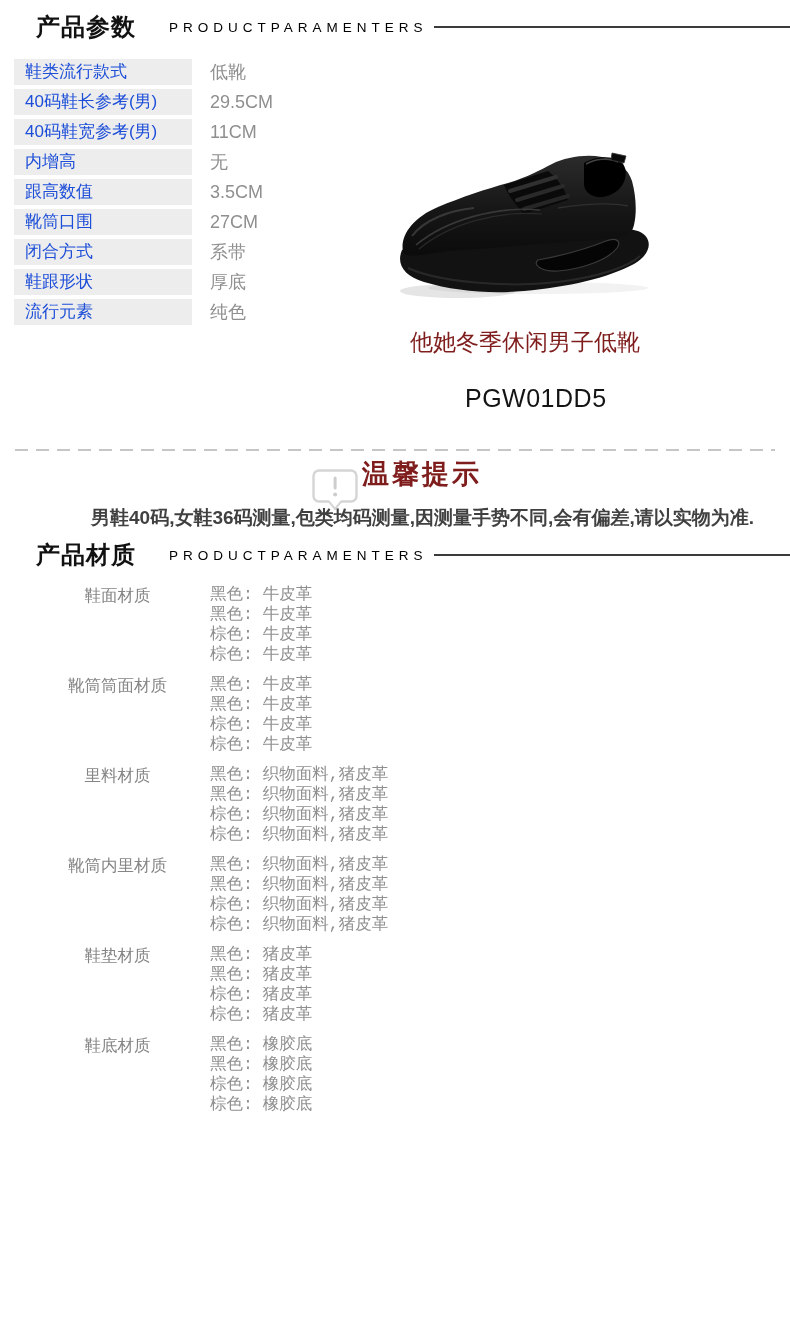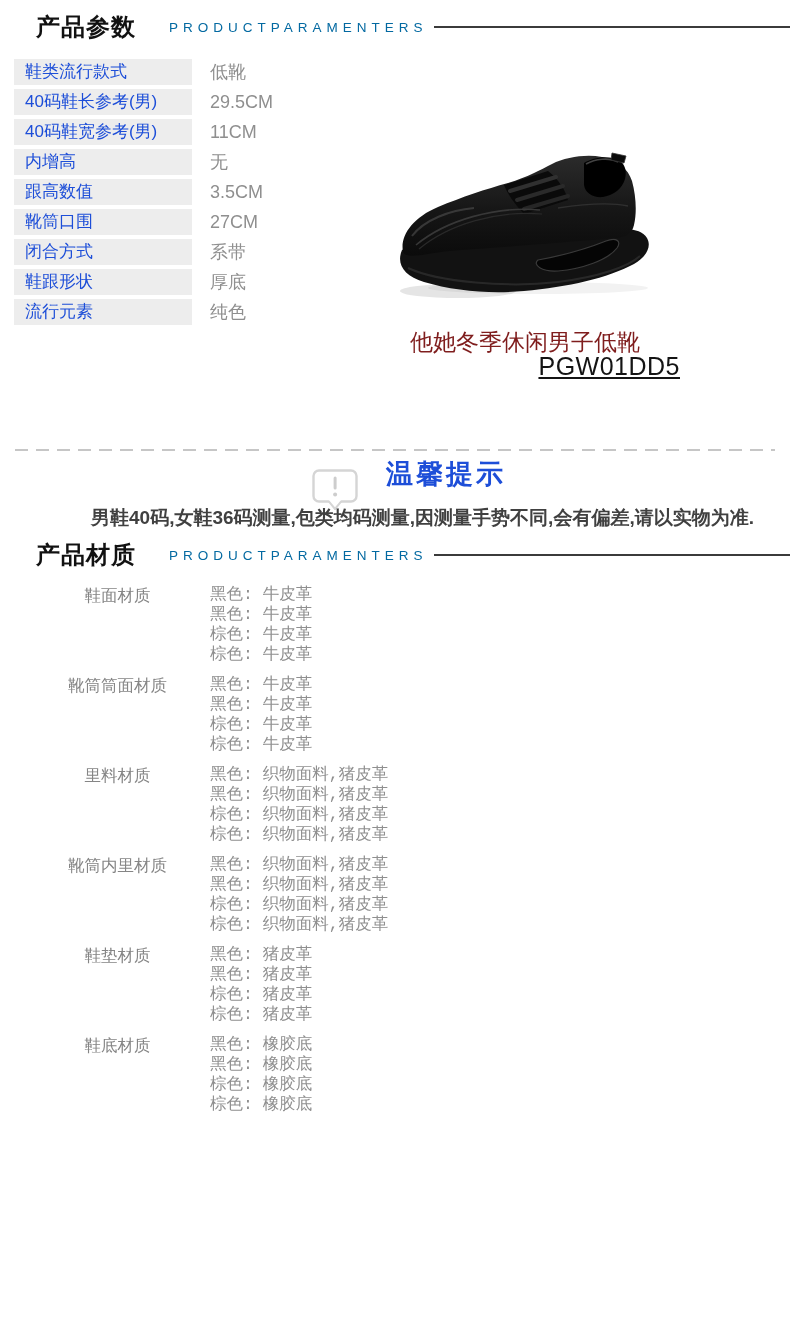--- a/index.html
+++ b/index.html
@@ -3,39 +3,39 @@
 <meta charset="utf-8">
 <style>
   * { margin:0; padding:0; box-sizing:border-box; }
   html,body { background:#fff; }
   body { font-family:"Liberation Sans","DejaVu Sans",sans-serif; }
   #page { position:relative; width:790px; height:1330px; background:#ffffff; overflow:hidden; }
 
   
   .sec-header { position:absolute; left:15px; width:760px; height:34px; display:flex; align-items:center;margin-left:21px; }
   .sec-title { font-size:24px; font-weight:700; color:#111111; letter-spacing:1px; white-space:nowrap; }
-  .sec-sub { margin-left:33px; font-size:13.5px; letter-spacing:5px; color:#0369a1; white-space:nowrap; }
+  .sec-sub { margin-left:33px; font-size:13.5px; letter-spacing:5px; color:#000000; white-space:nowrap; }
   .sec-rule { flex:1; height:2px; background:#3b3b3b; margin-left:6px; margin-right:0; }
 
   
   .spec-table { position:absolute; left:14px; top:59px; width:372px; }
   .spec-row { display:flex; margin-bottom:4px; height:26px; }
   .spec-label { width:178px; background:#ededed; color:#1d4ed8; font-size:17px; line-height:26px; padding-left:11px; white-space:nowrap; }
   .spec-value { margin-left:18px; color:#8f8f8f; font-size:18px; line-height:26px; white-space:nowrap; }
 
   
   .shoe-figure { position:absolute; left:388px; top:150px; width:305px; height:150px; }
   .product-name { position:absolute; left:380px; top:327px; width:290px; text-align:center; font-size:23px; color:#7f1d1d; white-space:nowrap; }
-  .product-model { position:absolute; left:465px; top:352px; width:215px; text-align:right; font-size:25px; color:#141414; letter-spacing:0.5px;text-decoration:underline; }
+  .product-model { position:absolute; left:465px; top:384px; width:215px; text-align:left; font-size:25px; color:#141414; letter-spacing:0.5px; }
 
   
   .dashed-divider { position:absolute; left:15px; top:449px; width:760px; height:2px;
     background:repeating-linear-gradient(90deg,#c6c6c6 0 13px,transparent 13px 21px); }
   .tips-icon { position:absolute; left:312px; top:469px; width:46px; height:42px; }
-  .tips-title { position:absolute; left:386px; top:456px; font-size:27px; font-weight:700; color:#1d4ed8; letter-spacing:3px;font-family:Liberation Serif, serif; }
+  .tips-title { position:absolute; left:362px; top:456px; font-size:27px; font-weight:700; color:#7f1d1d; letter-spacing:3px;font-family:Liberation Serif, serif; }
   .tips-note { position:absolute; left:55px; top:505px; width:735px; text-align:center; font-size:19px; font-weight:700; color:#404040; white-space:nowrap; }
 
   
   .material-list { position:absolute; left:25px; top:585px; width:740px; }
   .mat-group { display:flex; margin-bottom:10px;text-align:center; }
   .mat-label { width:185px; font-size:16.5px; color:#858585; line-height:20px; white-space:nowrap; }
   .mat-lines { font-size:16.5px; color:#8f8f8f; line-height:20px; }
   .mat-line { white-space:nowrap;font-family:Liberation Mono, monospace; }
 </style>
 </head>

